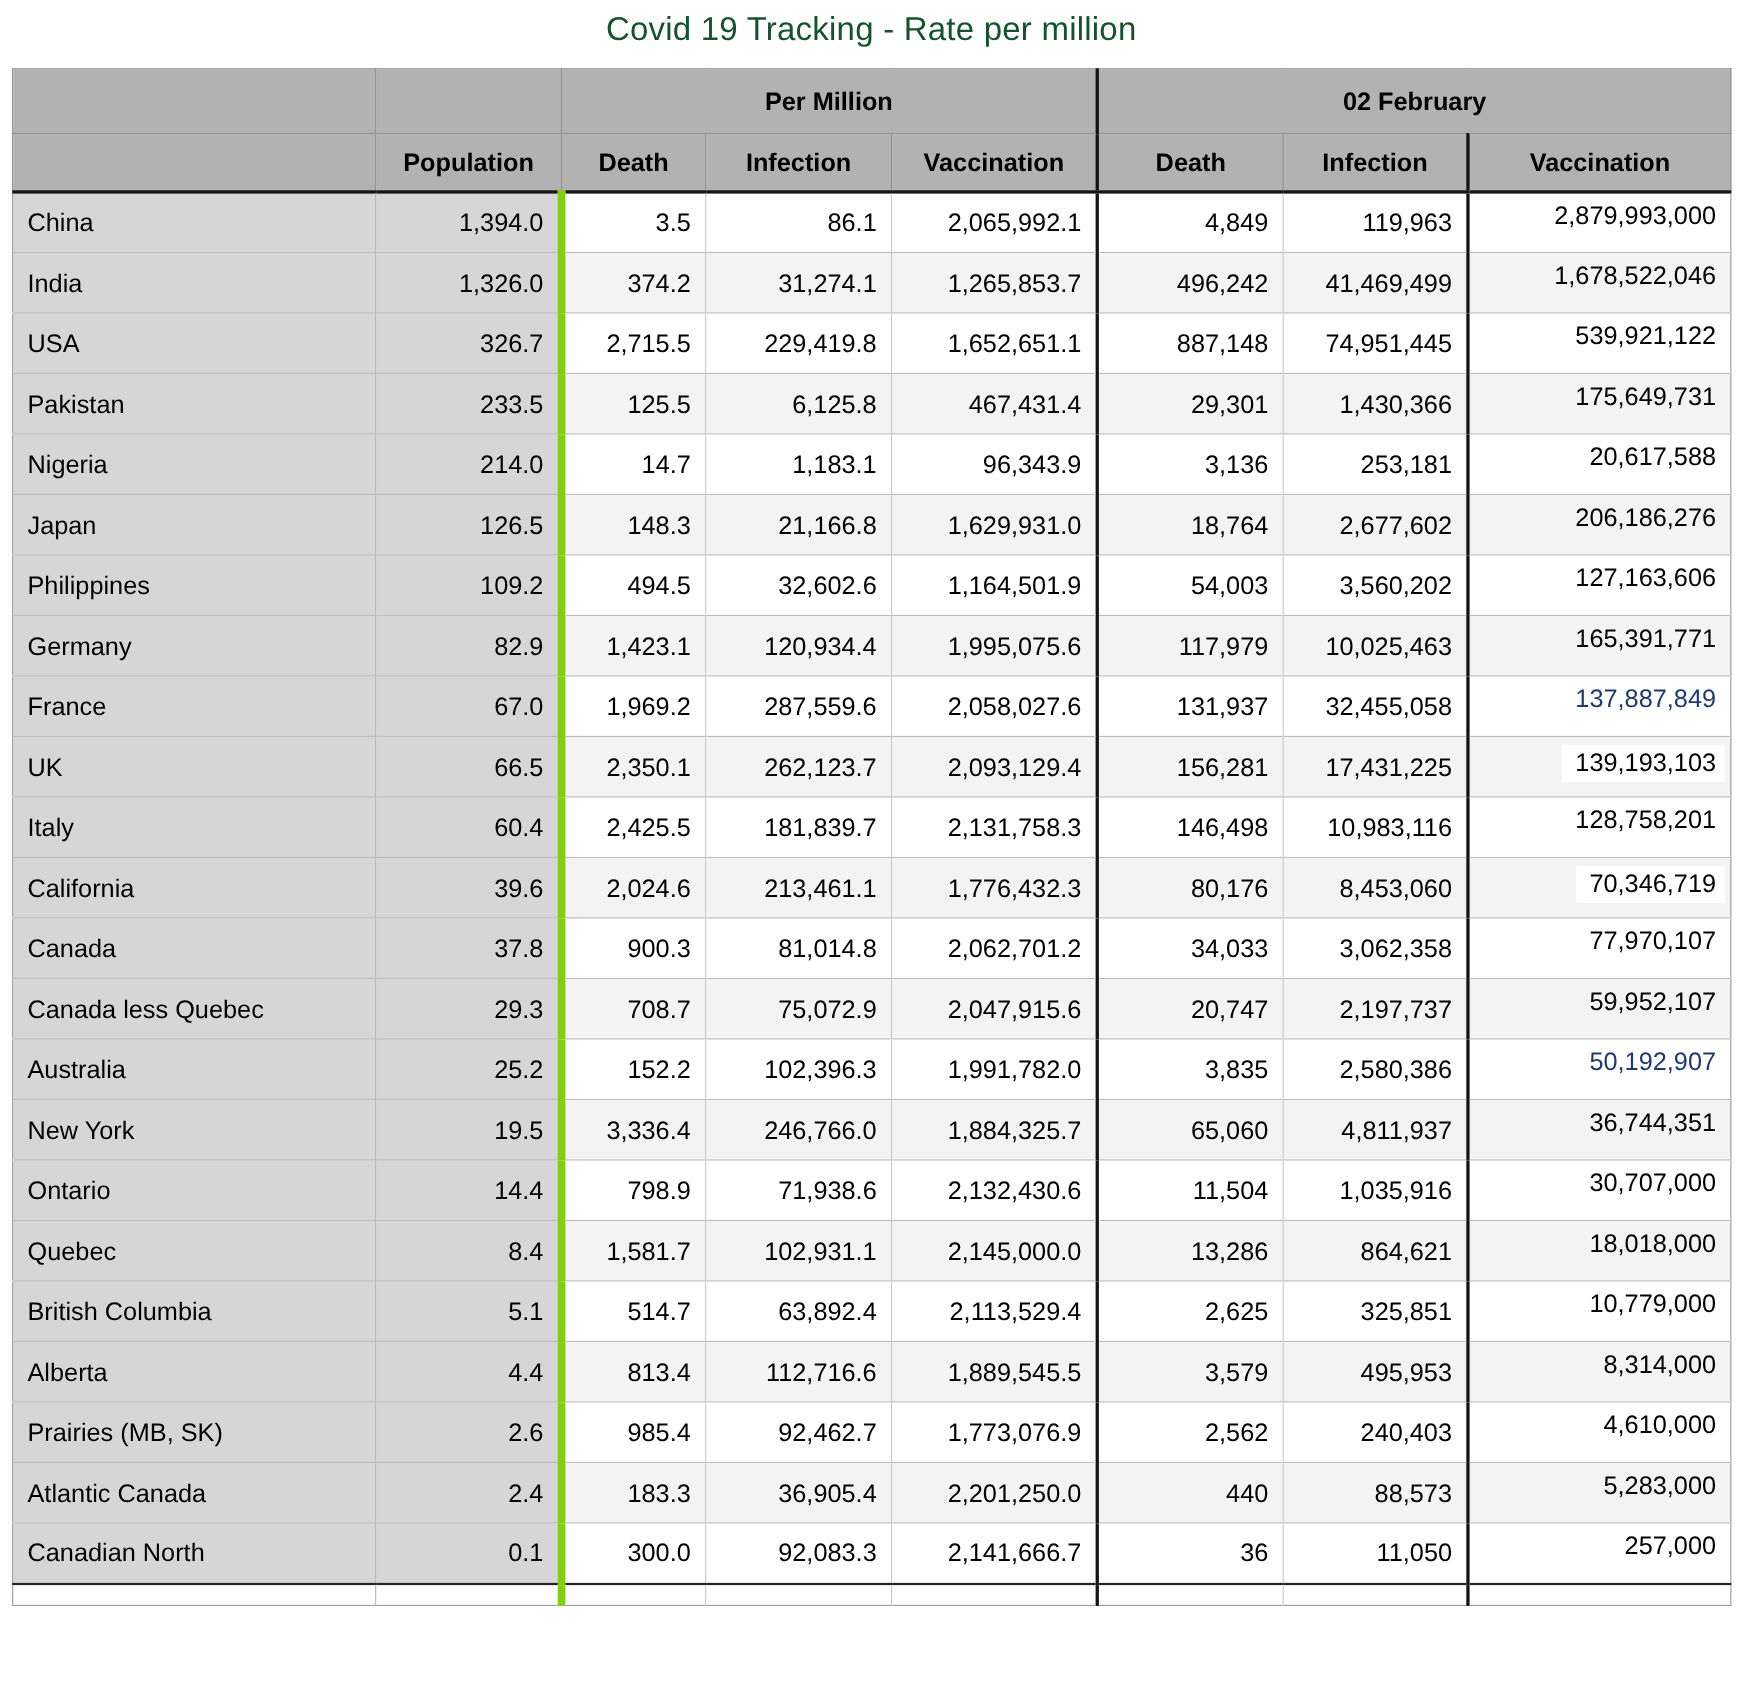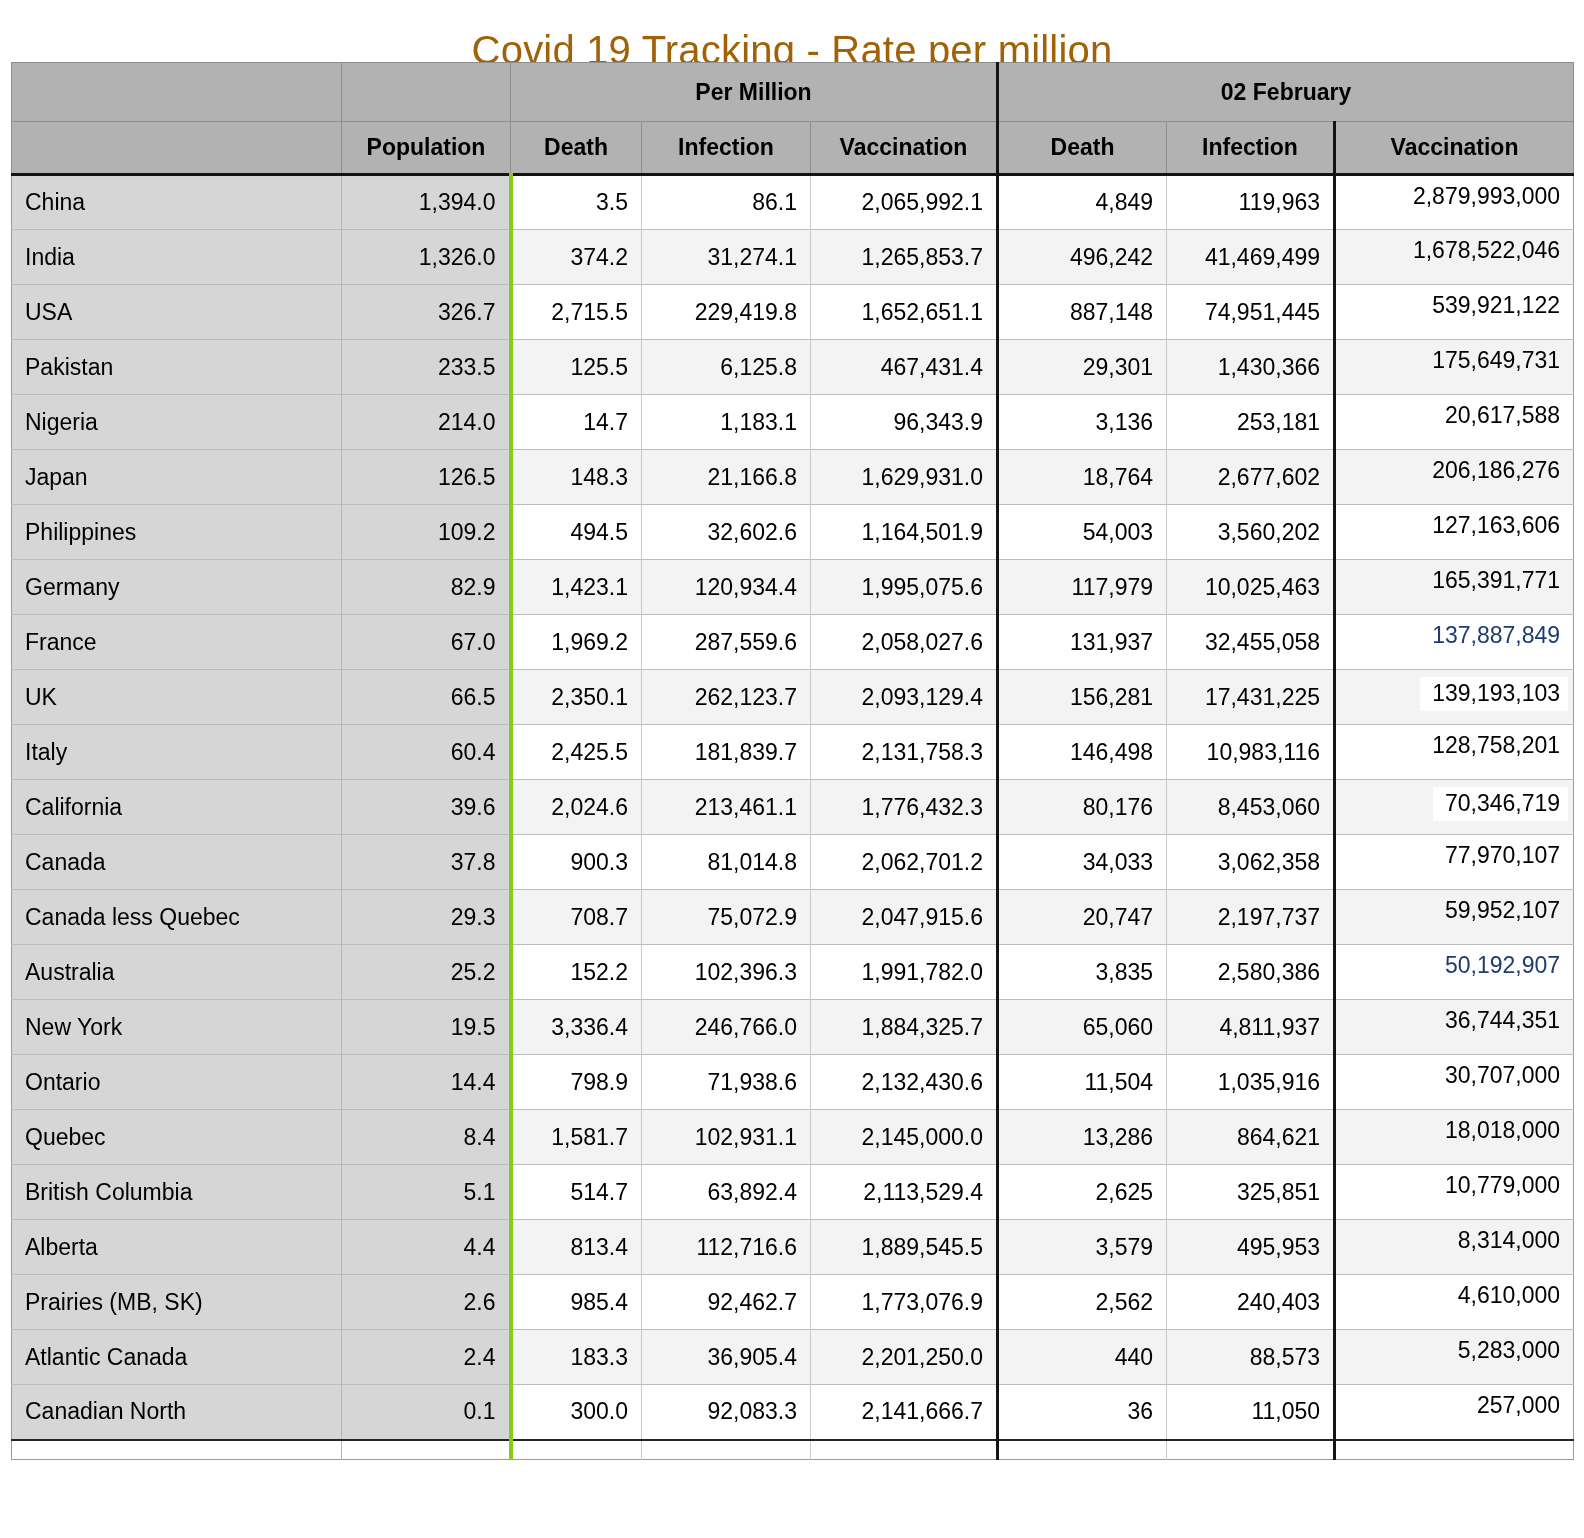--- a/index.html
+++ b/index.html
@@ -18,25 +18,25 @@
     height: 1538px;
     overflow: hidden;
   }
   .title {
     position: absolute;
     top: 0;
     left: 0;
     width: 1584px;
     height: 62px;
     box-sizing: border-box;
-    padding-top: 28px;
+    padding-top: 10px;
     text-align: center;
-    font-size: 40px;
+    font-size: 30px;
     letter-spacing: 0.2px;
-    color: #a16207;
+    color: #14532d;
   }
   table.covid-table {
     position: absolute;
     left: 11px;
     top: 62px;
     width: 1562px;
     table-layout: fixed;
     border-collapse: collapse;
     border: 1px solid #9a9a9a;
   }
@@ -74,21 +74,21 @@
     margin-left: 14px;
   }
   td.c-pop {
     text-align: right;
     background: #d6d6d6;
     border-left: 1px solid #b5b5b5;
     margin-top: 40px;
   }
   td.data-cell { text-align: right; background: #ffffff; }
   tbody tr:nth-child(even) td.data-cell { background: #f3f3f3; }
-  td.c-d1 { border-left: 4px solid #84cc16; }
+  td.c-d1 { border-left: 7px solid #84cc16; }
   td.c-i1, td.c-v1, td.c-i2 { border-left: 1px solid #c9c9c9; }
   td.c-d2, td.c-v2 { border-left: 3px solid #141414; }
   
   td.c-v2 {
     vertical-align: top;
     padding-top: 7px;
   }
   .blue-text { color: #1e3a6f; }
   .white-patch {
     display: inline-block;

